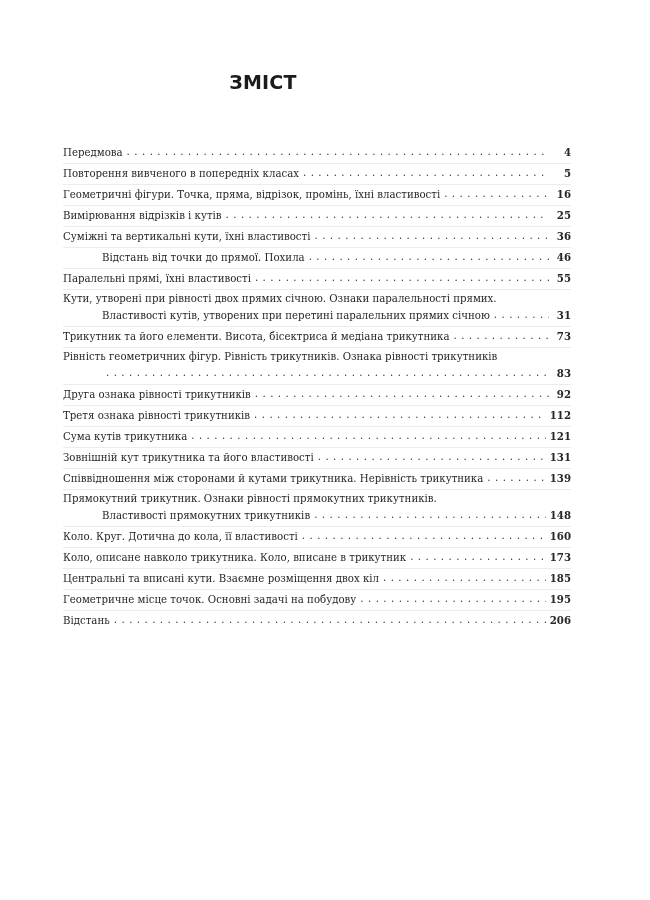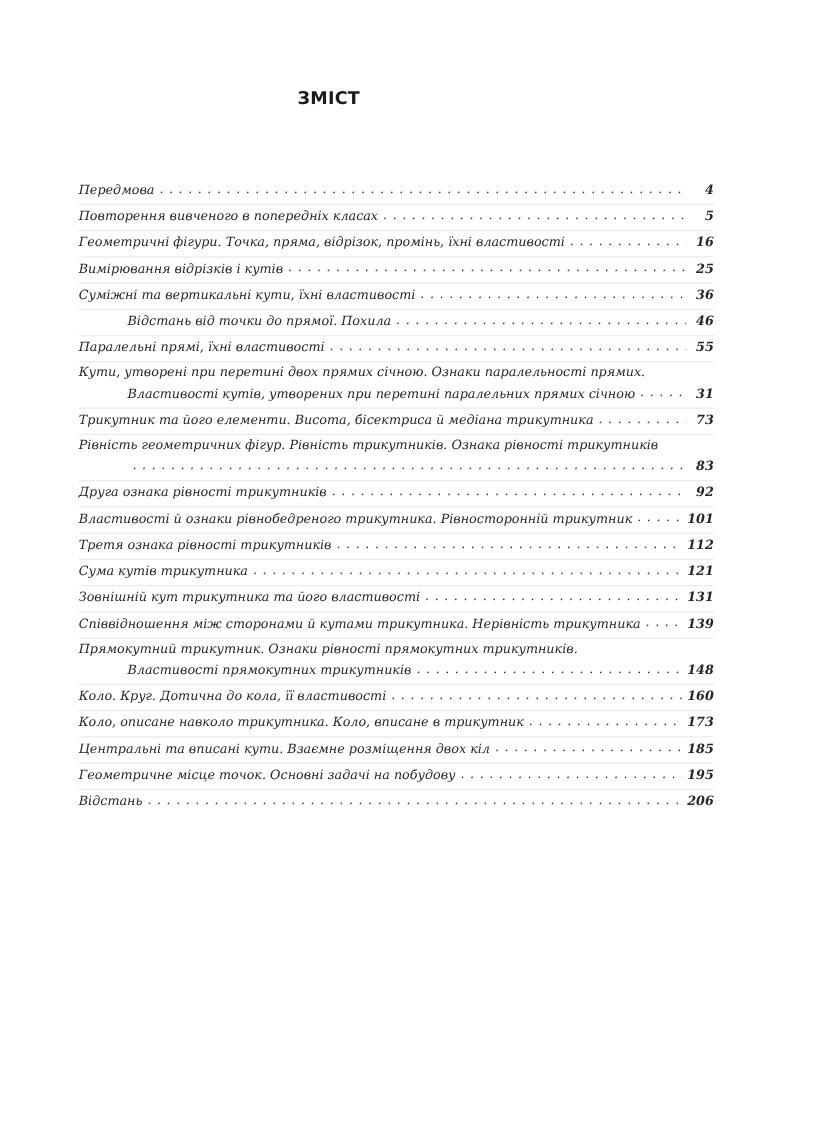--- a/index.html
+++ b/index.html
@@ -15,39 +15,38 @@
       color: #231f20;
     }
     .page-title {
       position: absolute;
       top: 71px;
       left: 0;
       width: 526px;
       text-align: center;
       font-family: "DejaVu Sans", sans-serif;
       font-weight: bold;
-      font-size: 14px;
+      font-size: 19px;
       letter-spacing: 0.2px;
       color: #1e1a1b;
     }
     .toc {
       position: absolute;
       top: 143px;
       left: 63px;
       width: 508px;
       font-family: "DejaVu Serif", serif;
       font-size: 10.2px;
       line-height: 16px;
       color: #2a2526;
     }
     .toc-entry {
       position: relative;
       padding: 1px 0 2px 0;
       border-top: 1px solid #ececec;
-      font-style: italic;
     }
     .toc-entry:first-child {
       border-top: none;
     }
     .toc-line {
       display: flex;
       align-items: baseline;
       white-space: nowrap;
     }
     .toc-line.indent {
@@ -133,21 +132,21 @@
   <div class="toc-entry">
     <div class="toc-line">
       <span class="toc-title">Паралельні прямі, їхні властивості</span>
       <span class="toc-leader"></span>
       <span class="toc-page">55</span>
     </div>
   </div>
 
   <div class="toc-entry">
     <div class="toc-line">
-      <span class="toc-title">Кути, утворені при перетині двох прямих січною. Ознаки паралельності прямих.</span>
+      <span class="toc-title">Кути, утворені при рівності двох прямих січною. Ознаки паралельності прямих.</span>
     </div>
     <div class="toc-line indent">
       <span class="toc-title">Властивості кутів, утворених при перетині паралельних прямих січною</span>
       <span class="toc-leader"></span>
       <span class="toc-page">31</span>
     </div>
   </div>
 
   <div class="toc-entry">
     <div class="toc-line">
@@ -168,27 +167,20 @@
   </div>
 
   <div class="toc-entry">
     <div class="toc-line">
       <span class="toc-title">Друга ознака рівності трикутників</span>
       <span class="toc-leader"></span>
       <span class="toc-page">92</span>
     </div>
   </div>
 
-  <div class="toc-entry">
-    <div class="toc-line">
-      <span class="toc-title">Властивості й ознаки рівнобедреного трикутника. Рівносторонній трикутник</span>
-      <span class="toc-leader"></span>
-      <span class="toc-page">101</span>
-    </div>
-  </div>
 
   <div class="toc-entry">
     <div class="toc-line">
       <span class="toc-title">Третя ознака рівності трикутників</span>
       <span class="toc-leader"></span>
       <span class="toc-page">112</span>
     </div>
   </div>
 
   <div class="toc-entry">

